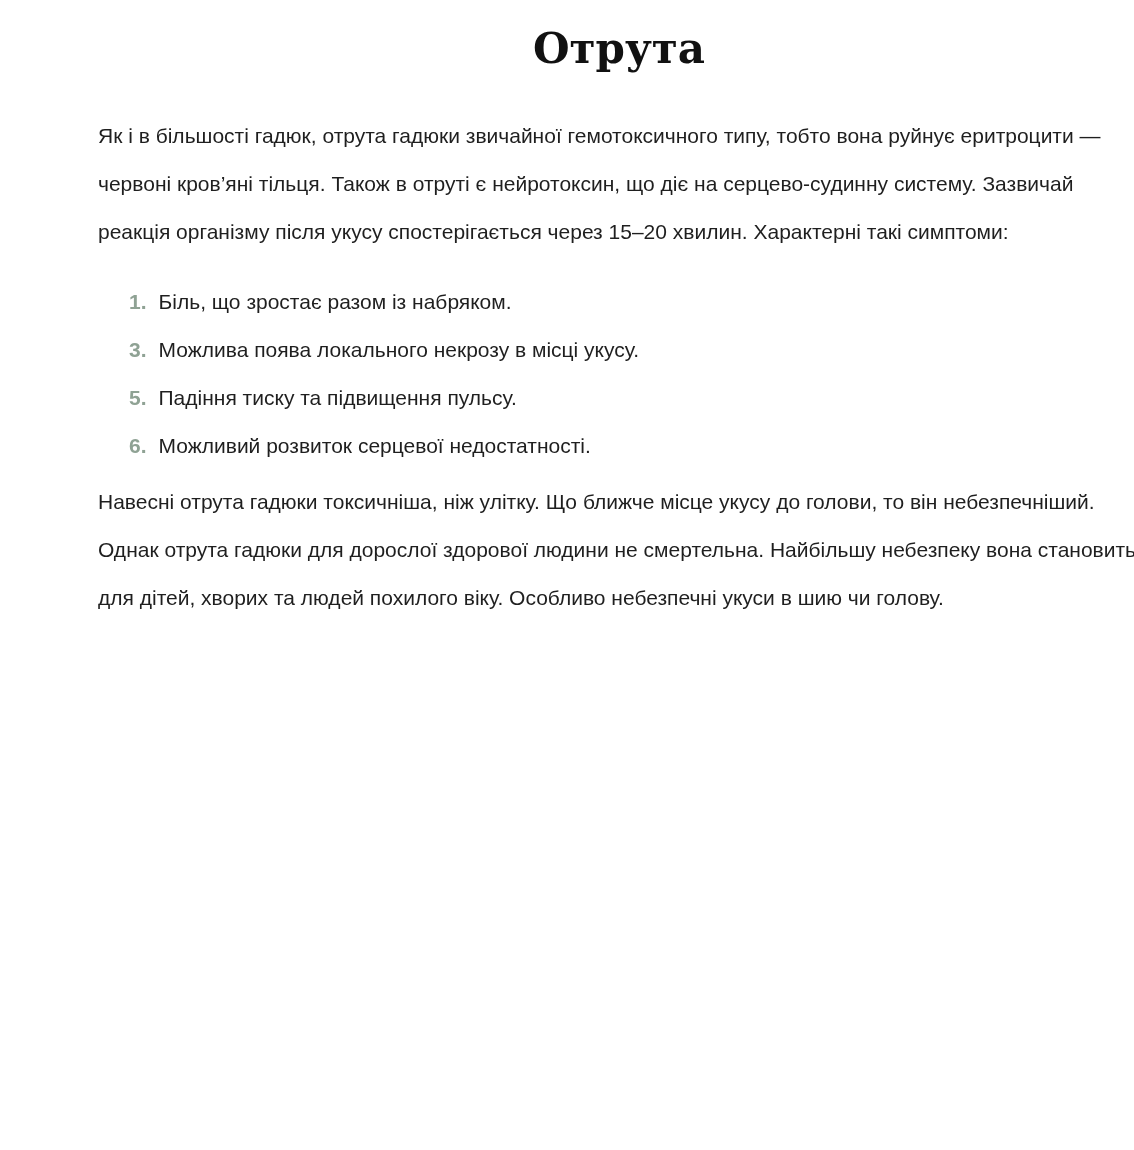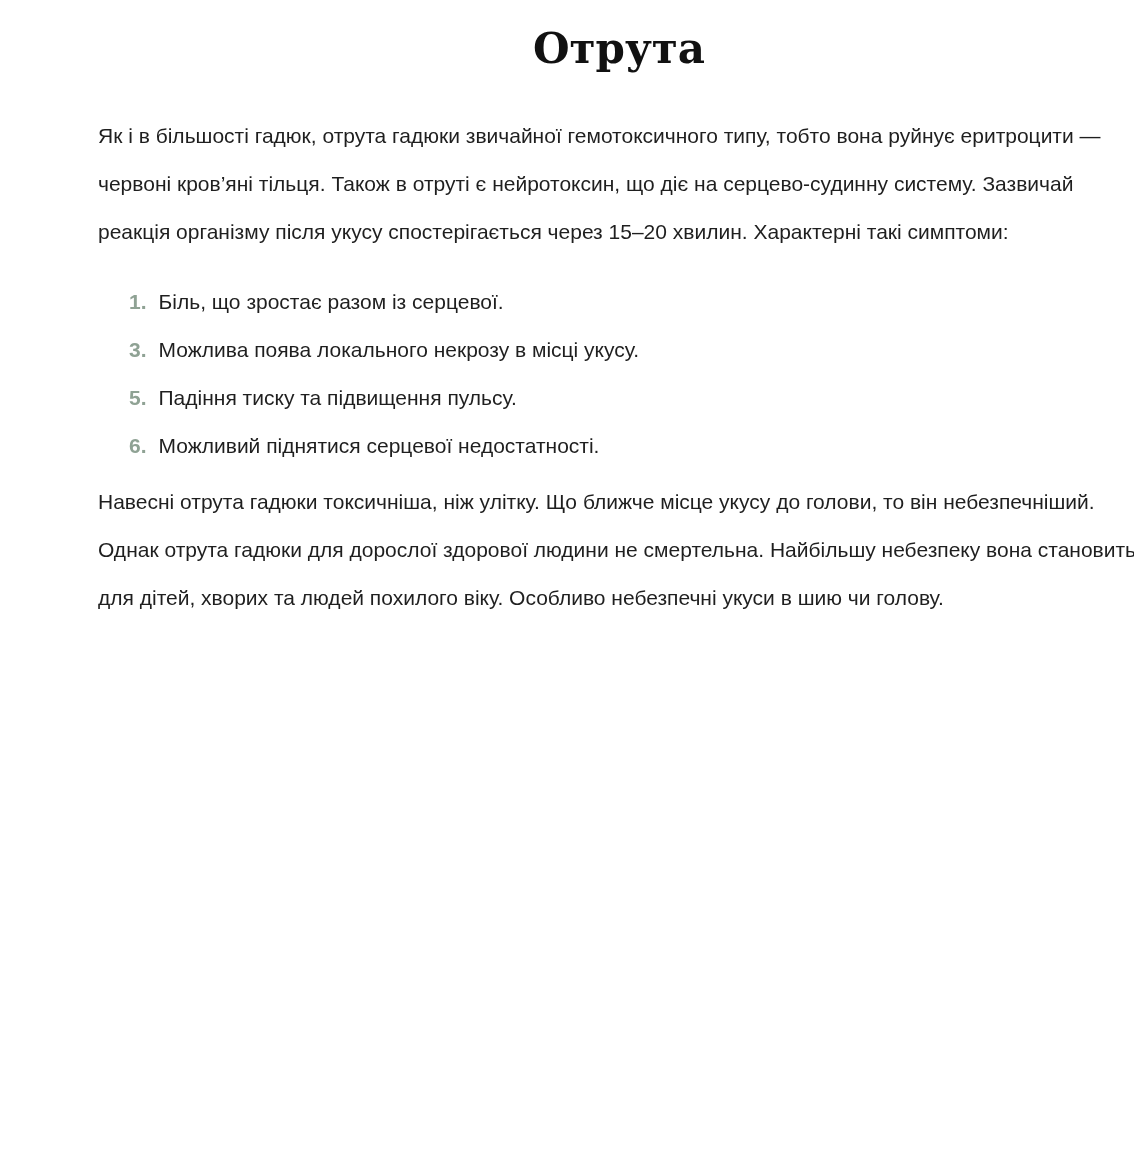--- a/index.html
+++ b/index.html
@@ -58,28 +58,28 @@
 <body>
 
 <div class="page">
 
   <h1 class="article-title">Отрута</h1>
 
   <p class="body-text">Як і в більшості гадюк, отрута гадюки звичайної гемотоксичного типу, тобто вона руйнує еритроцити — червоні кров’яні тільця. Також в отруті є нейротоксин, що діє на серцево-судинну систему. Зазвичай реакція організму після укусу спостерігається через 15–20 хвилин. Характерні такі симптоми:</p>
 
   <ol class="symptoms-list">
     <li class="body-text">
-      <span class="list-number">1.</span><span>Біль, що зростає разом із серцевої.</span>
+      <span class="list-number">1.</span><span>Біль, що зростає разом із набряком.</span>
     </li>
     <li class="body-text">
       <span class="list-number">3.</span><span>Можлива поява локального некрозу в місці укусу.</span>
     </li>
     <li class="body-text">
       <span class="list-number">5.</span><span>Падіння тиску та підвищення пульсу.</span>
     </li>
     <li class="body-text">
-      <span class="list-number">6.</span><span>Можливий піднятися серцевої недостатності.</span>
+      <span class="list-number">6.</span><span>Можливий розвиток серцевої недостатності.</span>
     </li>
   </ol>
 
   <p class="body-text">Навесні отрута гадюки токсичніша, ніж улітку. Що ближче місце укусу до голови, то він небезпечніший. Однак отрута гадюки для дорослої здорової людини не смертельна. Найбільшу небезпеку вона становить для дітей, хворих та людей похилого віку. Особливо небезпечні укуси в шию чи голову.</p>
 
 </div>
 
 </body></html>

